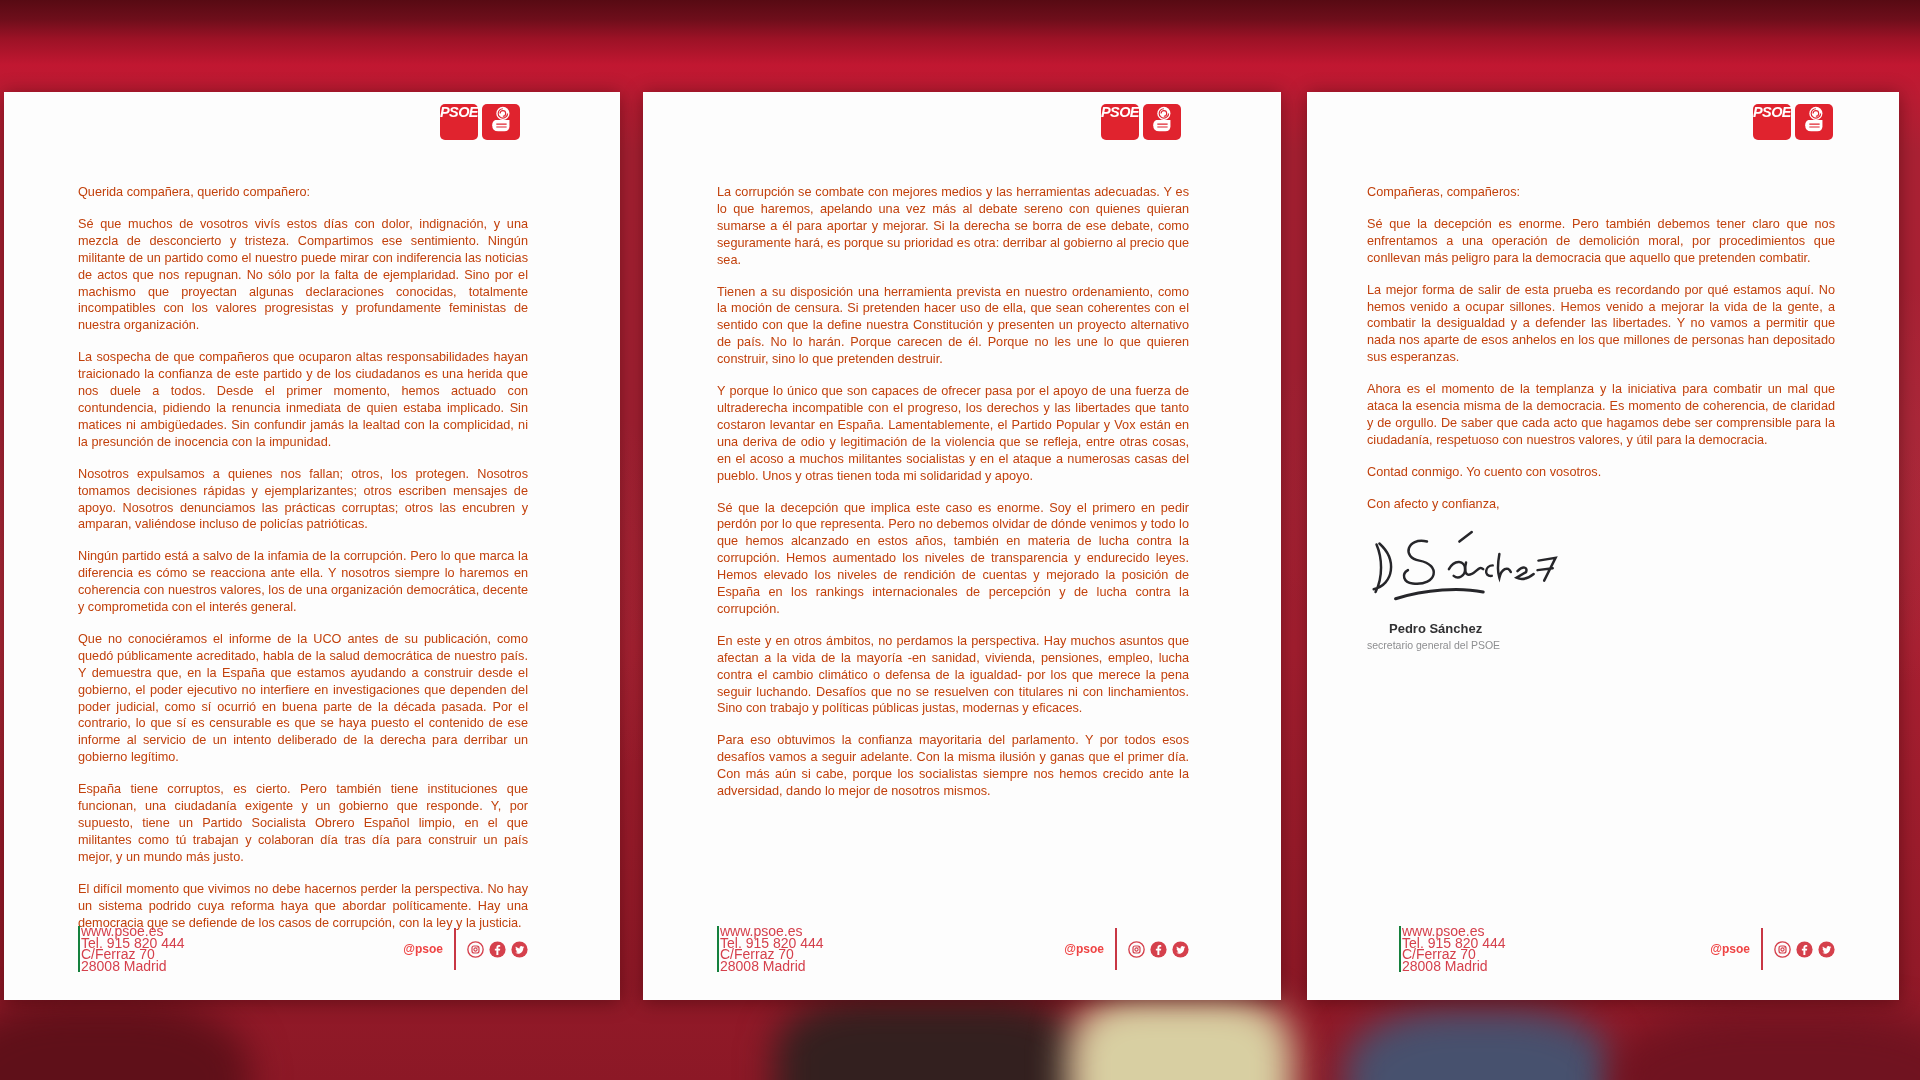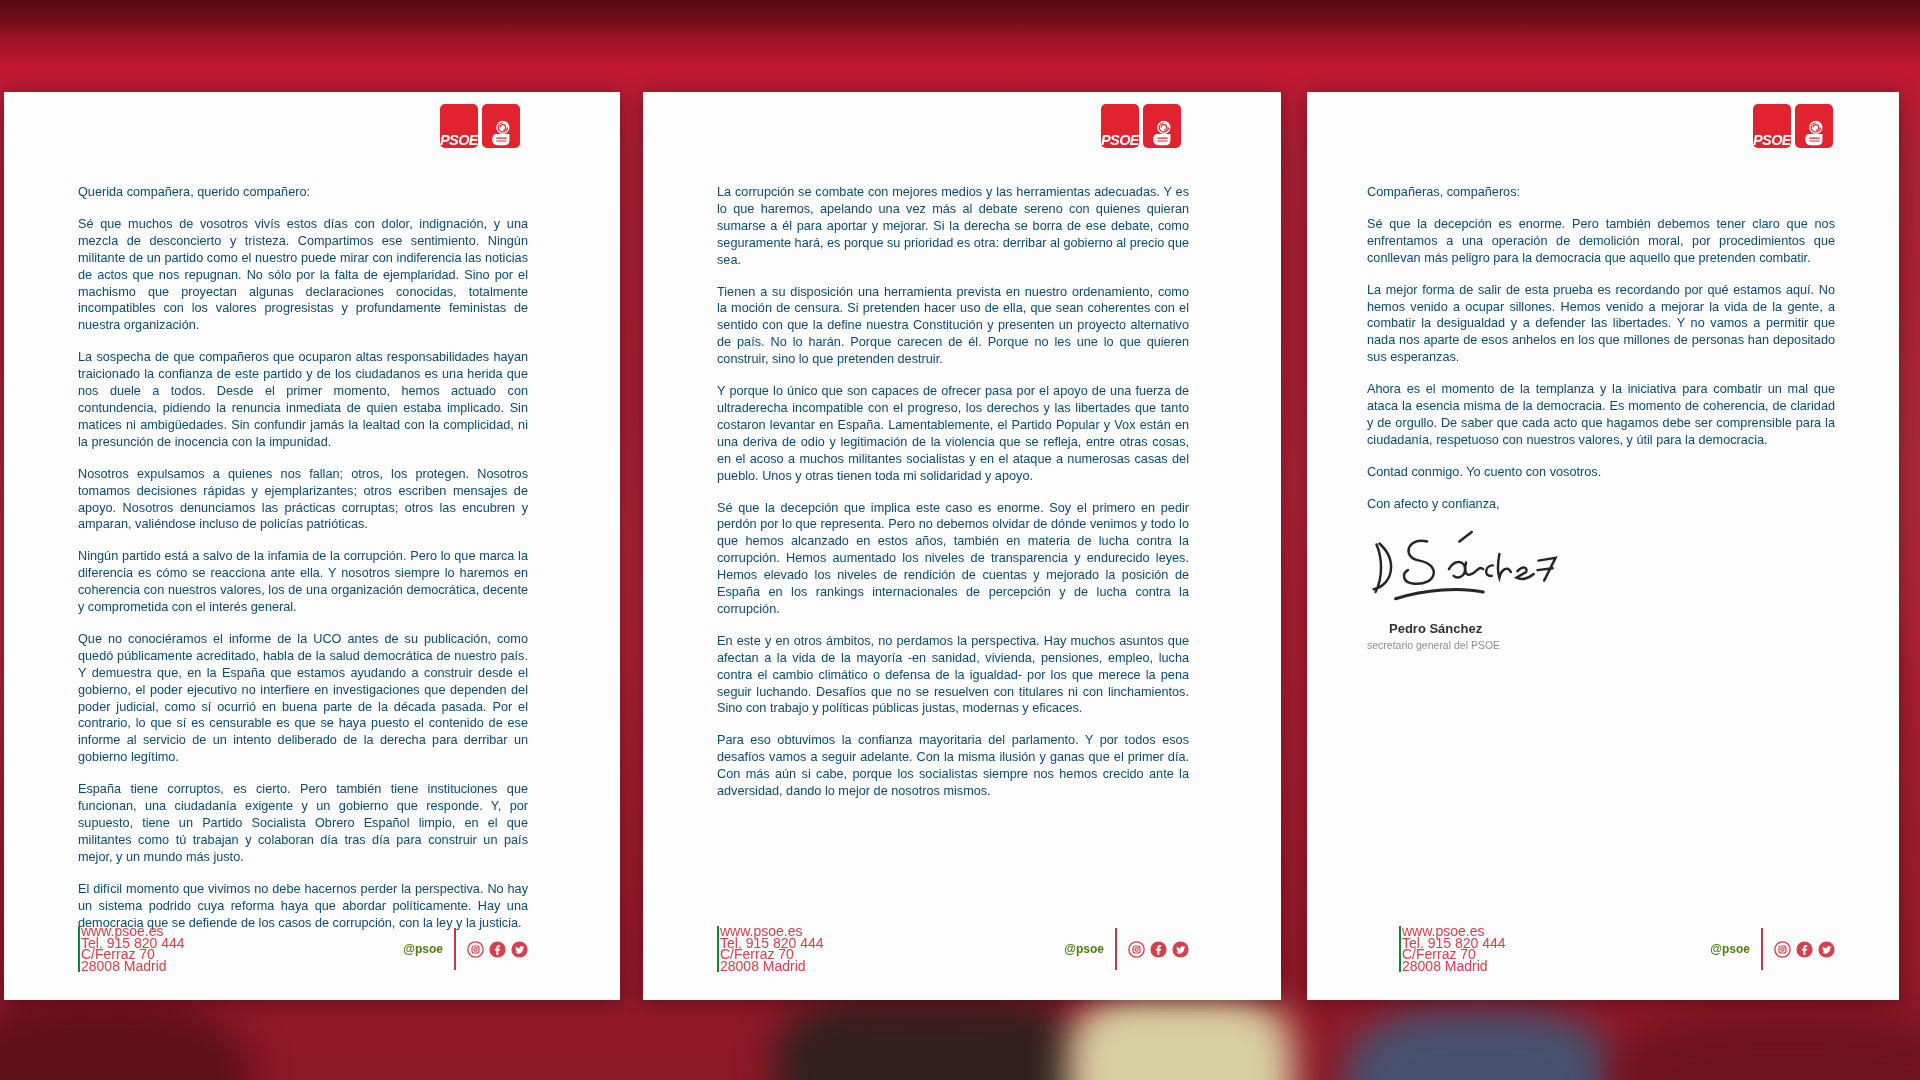--- a/index.html
+++ b/index.html
@@ -21,38 +21,38 @@
   .blob-navy{left:1345px;top:1008px;width:270px;height:150px;background:#47516e;}
   .blob-darkred-right{left:1610px;top:1010px;width:360px;height:150px;background:#701320;}
 
   .page{position:absolute;top:92px;height:908px;background:#fdfdfd;box-shadow:0 2px 18px rgba(40,0,5,.45);}
   .p1{left:4px;width:616px;}
   .p2{left:643px;width:638px;}
   .p3{left:1307px;width:592px;}
 
   .logo{position:absolute;top:12px;right:100px;display:flex;gap:4px;}
   .p3 .logo{right:66px;}
-  .logo-box{width:38px;height:44px;background:#e0232e;border-radius:5px;display:flex;align-items:flex-end;justify-content:center;}
+  .logo-box{width:38px;height:36px;background:#e0232e;border-radius:5px;display:flex;align-items:flex-start;justify-content:center;}
   .logo-word span{color:#fff;font-weight:bold;font-style:italic;font-size:14.5px;letter-spacing:-0.6px;}
 
   .content{position:absolute;top:92px;left:0;right:0;padding:0 92px 0 74px;}
   .p3 .content{padding:0 64px 0 60px;}
-  .para{margin:0 0 15px;font-size:12.7px;line-height:16.9px;text-align:justify;color:#0c4a6e;}
+  .para{margin:0 0 15px;font-size:12.7px;line-height:16.9px;text-align:justify;color:#c2410c;}
   .greeting{text-align:left;}
 
   .sig-block{margin-top:16px;}
   .sig-svg{display:block;margin-left:0;}
   .sig-name{font-size:13px;font-weight:bold;color:#303032;margin-top:4px;margin-left:22px;}
   .sig-role{font-size:10.5px;color:#8d8e90;margin-top:3px;}
 
   .footer{position:absolute;left:74px;right:92px;bottom:28px;display:flex;justify-content:space-between;align-items:center;}
   .p3 .footer{left:92px;right:64px;}
   .addr{border-left:2px solid #15803d;padding-left:1px;font-size:14px;line-height:11.5px;color:#d5404c;}
   .social{display:flex;align-items:center;gap:11px;}
-  .handle{color:#4d7c0f;font-weight:bold;font-size:12px;}
+  .handle{color:#ef4444;font-weight:bold;font-size:12px;}
   .sep{width:2px;height:42px;background:#c83744;}
   .icons{display:flex;align-items:center;gap:5px;}
   .icon{width:17px;height:17px;display:inline-flex;}
 </style>
 </head>
 <body>
 
 <div class="stage">
 
   <div class="blob blob-dark-left"></div>

